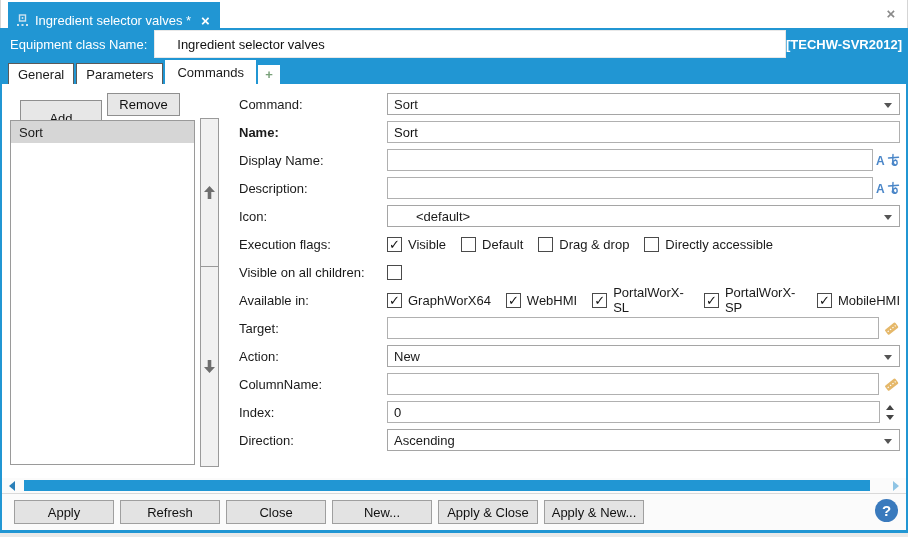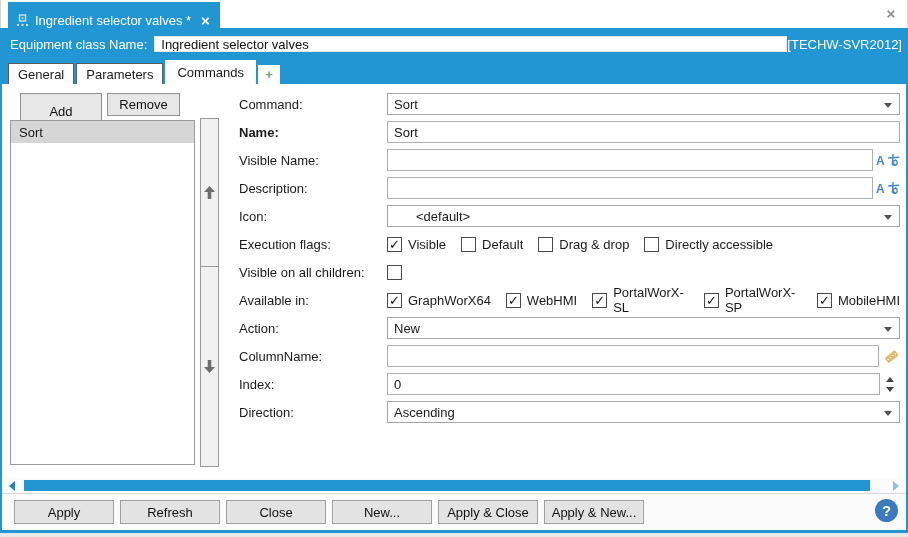--- a/index.html
+++ b/index.html
@@ -26,38 +26,38 @@
 
   
   .winbody { position:absolute; left:0; top:28px; width:908px; height:505px; background:#15803d;
              border-left:2px solid var(--accent); border-right:2px solid var(--accent);
              border-bottom:3px solid var(--accent); }
 
   
   .band { position:absolute; left:0; top:0; width:904px; height:32px; background:var(--accent);
           display:flex; align-items:center; }
   .band .lbl { color:#fff; margin-left:8px; white-space:nowrap; }
-  .band input { margin-left:7px; width:646px; height:16px; border:1px solid #e8e8e8; background:#fff;
-                font:inherit; padding:0 6px; color:#111; }
-  .band .server { color:#fff; font-weight:normal; margin-left:auto; margin-right:4px; white-space:nowrap; }
+  .band input { margin-left:7px; width:646px; height:28px; border:1px solid #e8e8e8; background:#fff;
+                font:inherit; padding:0 22px; color:#111; }
+  .band .server { color:#fff; font-weight:bold; margin-left:auto; margin-right:4px; white-space:nowrap; }
 
   
   .tabstrip { position:absolute; left:0; top:32px; width:904px; height:24px; background:var(--accent); }
   .tabs { display:flex; align-items:flex-end; height:24px; padding-left:6px; gap:2px; }
   .tab { background:#fff; border:1px solid #5a5a5a; border-bottom:none; height:21px; padding:0 9px;
          display:flex; align-items:center; cursor:pointer; }
   .tab.active { height:24px; border:none; padding:0 12px; }
   .tab.plus { height:19px; width:22px; justify-content:center; color:#79a079; font-weight:bold; border:none; }
 
   
   .content { position:absolute; left:0; top:56px; width:904px; height:394px; background:#fff; }
 
   .btn { background:#e7e7e7; border:1px solid #8f8f8f; display:flex; align-items:center; justify-content:center;
          cursor:pointer; font:inherit; color:#111; }
-  .add-btn   { position:absolute; left:18px;  top:9px; width:82px; height:37px;text-align:center; }
+  .add-btn   { position:absolute; left:18px;  top:16px; width:82px; height:37px;text-align:center; }
   .rem-btn   { position:absolute; left:105px; top:9px; width:73px; height:23px; }
 
   .listbox { position:absolute; left:8px; top:36px; width:185px; height:345px; background:#fff;
              border:1px solid #9a9a9a; }
   .listitem { height:22px; display:flex; align-items:center; padding-left:8px; cursor:pointer; }
   .listitem.selected { background:#d6d6d6; }
 
   .movecol { position:absolute; left:198px; top:34px; width:19px; height:349px; }
   .movebtn { position:absolute; left:0; width:19px; background:#f1f1f1; border:1px solid #9a9a9a;
              display:flex; align-items:center; justify-content:center; cursor:pointer; }
@@ -188,21 +188,21 @@
             <span class="caret"></span>
           </div>
         </div>
 
         <div class="row">
           <span class="flabel bold">Name:</span>
           <input class="tbox" value="Sort" style="">
         </div>
 
         <div class="row">
-          <span class="flabel">Visible Name:</span>
+          <span class="flabel">Display Name:</span>
           <input class="tbox" value="" style="">
           <span class="trail">
               <span class="aicon">
             <svg width="24" height="14" viewBox="0 0 24 14">
               <text x="0" y="12" font-size="12" font-weight="bold" fill="#4a86c8" font-family="Liberation Sans, DejaVu Sans, sans-serif">A</text>
               <g stroke="#4a86c8" stroke-width="1.4" fill="none" stroke-linecap="round">
                 <path d="M12.5 5 L22.5 4.2"></path>
                 <path d="M17 1.5 C17 6 15.5 11.5 19.5 12.2"></path>
                 <path d="M19.5 7 C15.8 8.2 15 12.3 18.6 12.3 C22 12.3 21.8 7.8 19.5 7 Z"></path>
               </g>
@@ -282,20 +282,34 @@
               <span class="cb on"></span>
               <span>PortalWorX-SP</span>
             </span>
             <span class="cbwrap">
               <span class="cb on"></span>
               <span>MobileHMI</span>
             </span>
           </div>
         </div>
 
+        <div class="row">
+          <span class="flabel">Target:</span>
+          <input class="tbox" value="" style="">
+          <span class="trail narrow">
+              <span>
+            <svg width="17" height="17" viewBox="0 0 17 17">
+              <g transform="rotate(-38 8.5 8.5)">
+                <rect x="2" y="5.5" width="13" height="6.4" rx="1.2" fill="#e5b86a"></rect>
+                <line x1="3.5" y1="8.7" x2="13.5" y2="8.7" stroke="#fff" stroke-width="1.2" stroke-dasharray="1.4 1.6"></line>
+              </g>
+            </svg>
+          </span>
+            </span>
+        </div>
 
         <div class="row">
           <span class="flabel">Action:</span>
           <div class="combo">
             <span>New</span>
             <span class="caret"></span>
           </div>
         </div>
 
         <div class="row">

